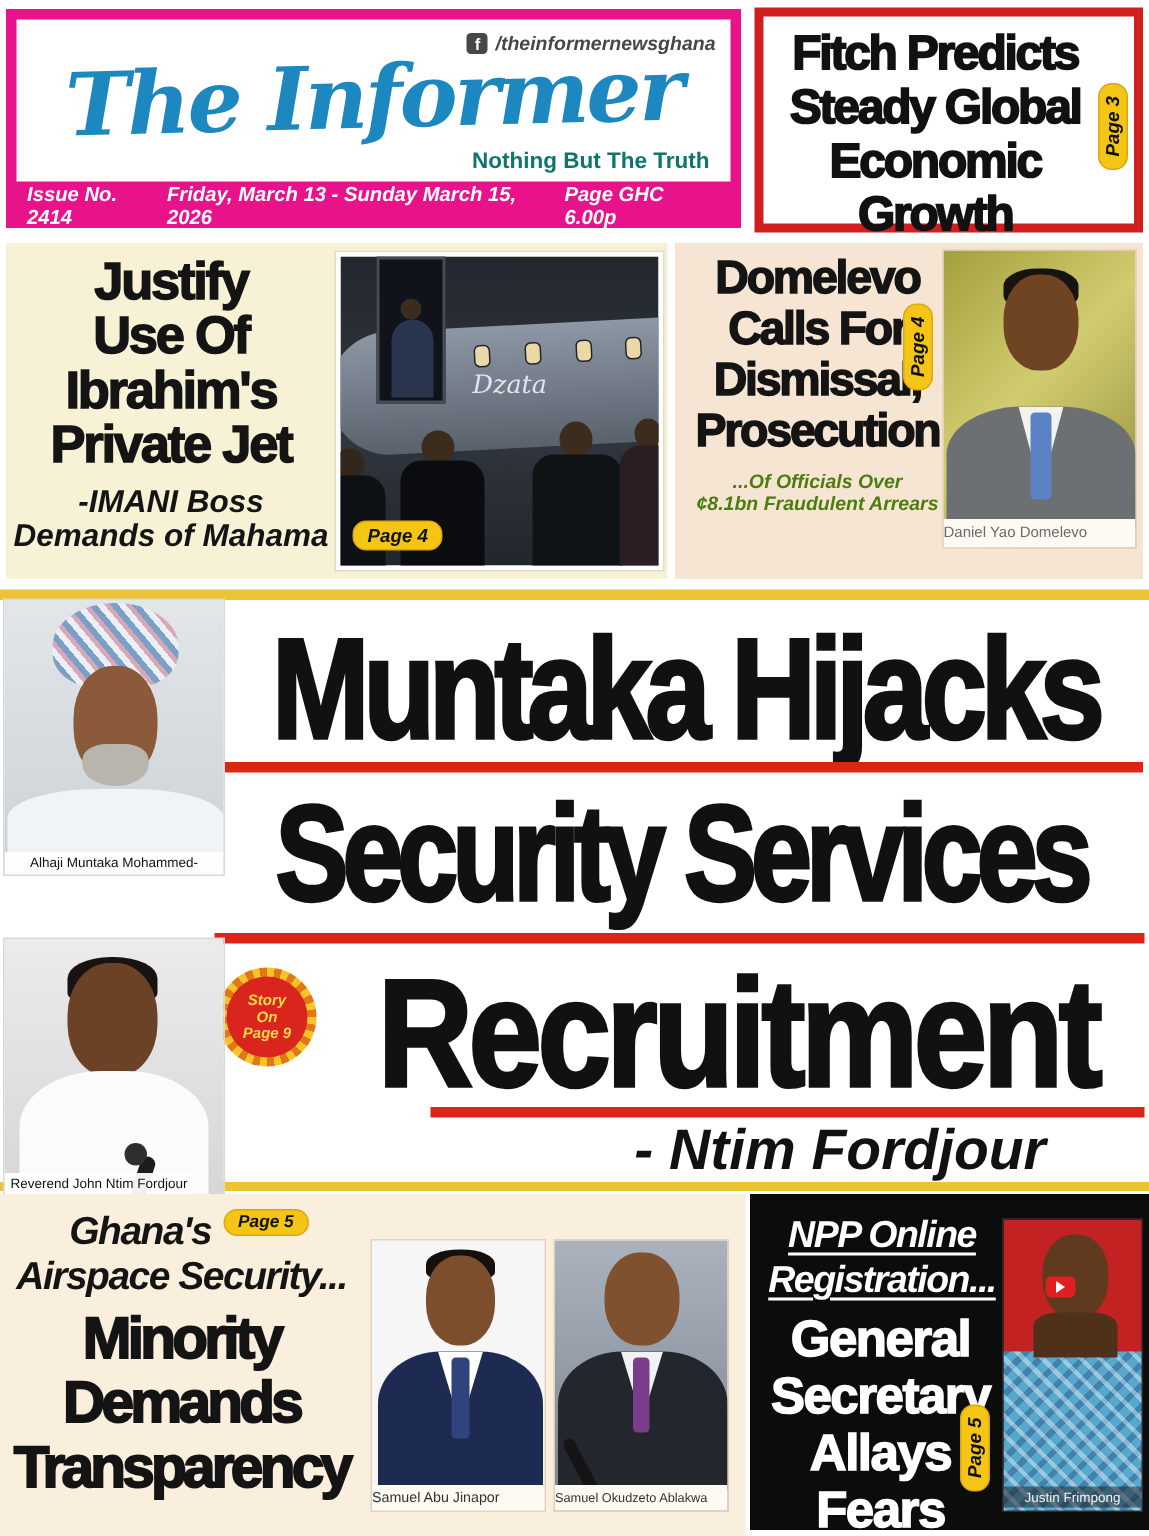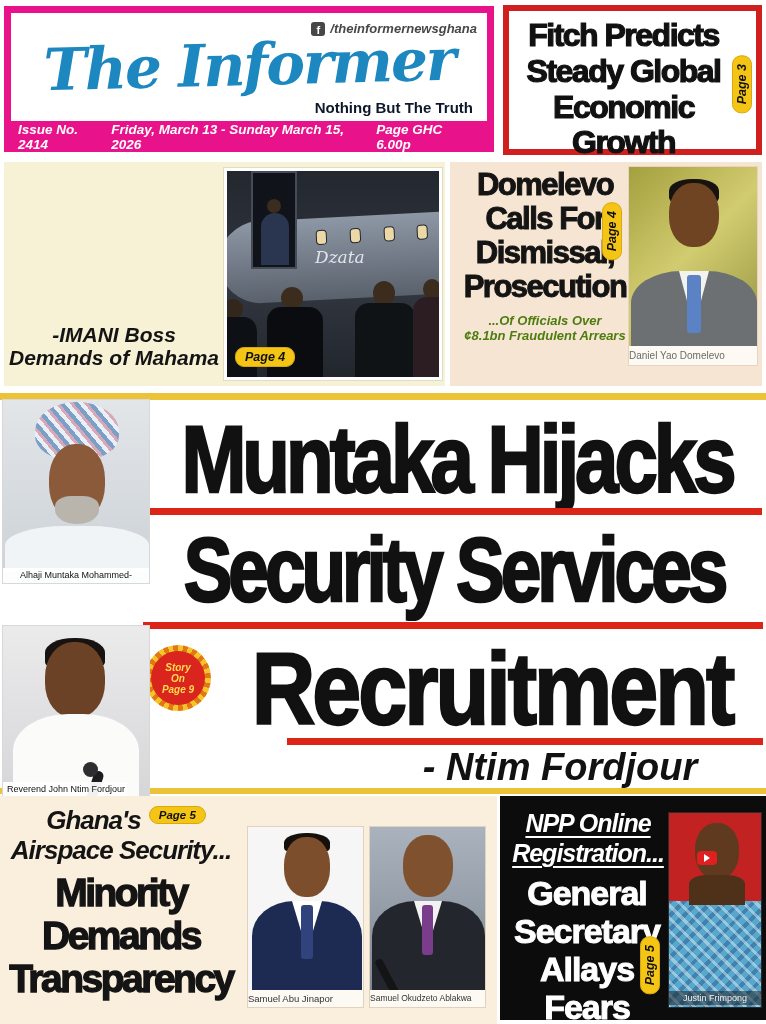--- a/index.html
+++ b/index.html
@@ -12,21 +12,21 @@
   .masthead { left:4px; top:6px; width:490px; height:146px; background:#e8138a; }
   .masthead-inner { left:7px; top:7px; width:476px; height:108px; background:#ffffff; }
   .fb-row { right:10px; top:8px; display:flex; align-items:center; gap:5px; color:#474747;
             font-weight:bold; font-style:italic; font-size:13px; }
   .fb-icon { width:14px; height:14px; background:#474747; border-radius:3px; color:#fff;
              font-size:11px; font-weight:bold; display:flex; align-items:flex-end; justify-content:center;
              font-style:normal; line-height:12px; }
   .logo { left:0; top:18px; width:100%; text-align:center; color:#1d87c0;
           font-family:"DejaVu Serif", serif; font-style:italic; font-weight:bold;
           font-size:58px; letter-spacing:-2px; transform:rotate(-1.5deg); }
-  .tagline { right:14px; bottom:5px; color:#0f172a; font-weight:bold; font-size:15px; }
+  .tagline { right:14px; bottom:5px; color:#0f766e; font-weight:bold; font-size:15px; }
   .mast-bar { left:7px; top:119px; width:476px; height:23px; display:flex; align-items:center;
               justify-content:space-between; padding:0 7px; color:#ffffff; font-weight:bold;
               font-style:italic; font-size:13.5px; }
 
   
   .fitch { left:503px; top:5px; width:259px; height:150px; background:#ffffff;
            border:6px solid #d01f1f; }
   .fitch-h { left:2px; top:7px; width:225px; text-align:center; font-size:32px; line-height:1.12;
              font-weight:bold; letter-spacing:-1.5px; color:#111;
              -webkit-text-stroke:1.2px #111; }
@@ -129,20 +129,24 @@
   </div>
 
   <div class="abs fitch">
     <div class="abs fitch-h pre">Fitch Predicts
 Steady Global
 Economic Growth</div>
     <div class="abs badge-v" style="right:4px; top:44px;">Page 3</div>
   </div>
 
   <div class="abs jet-panel">
+    <div class="abs jet-h pre">Justify
+Use Of
+Ibrahim's
+Private Jet</div>
     <div class="abs jet-sub pre">-IMANI Boss
 Demands of Mahama</div>
     <div class="abs jet-photo">
       <div class="abs fuselage">
         <div class="jet-win" style="left:98px;"></div>
         <div class="jet-win" style="left:132px;"></div>
         <div class="jet-win" style="left:166px;"></div>
         <div class="jet-win" style="left:199px;"></div>
       </div>
       <div class="abs jet-door">

